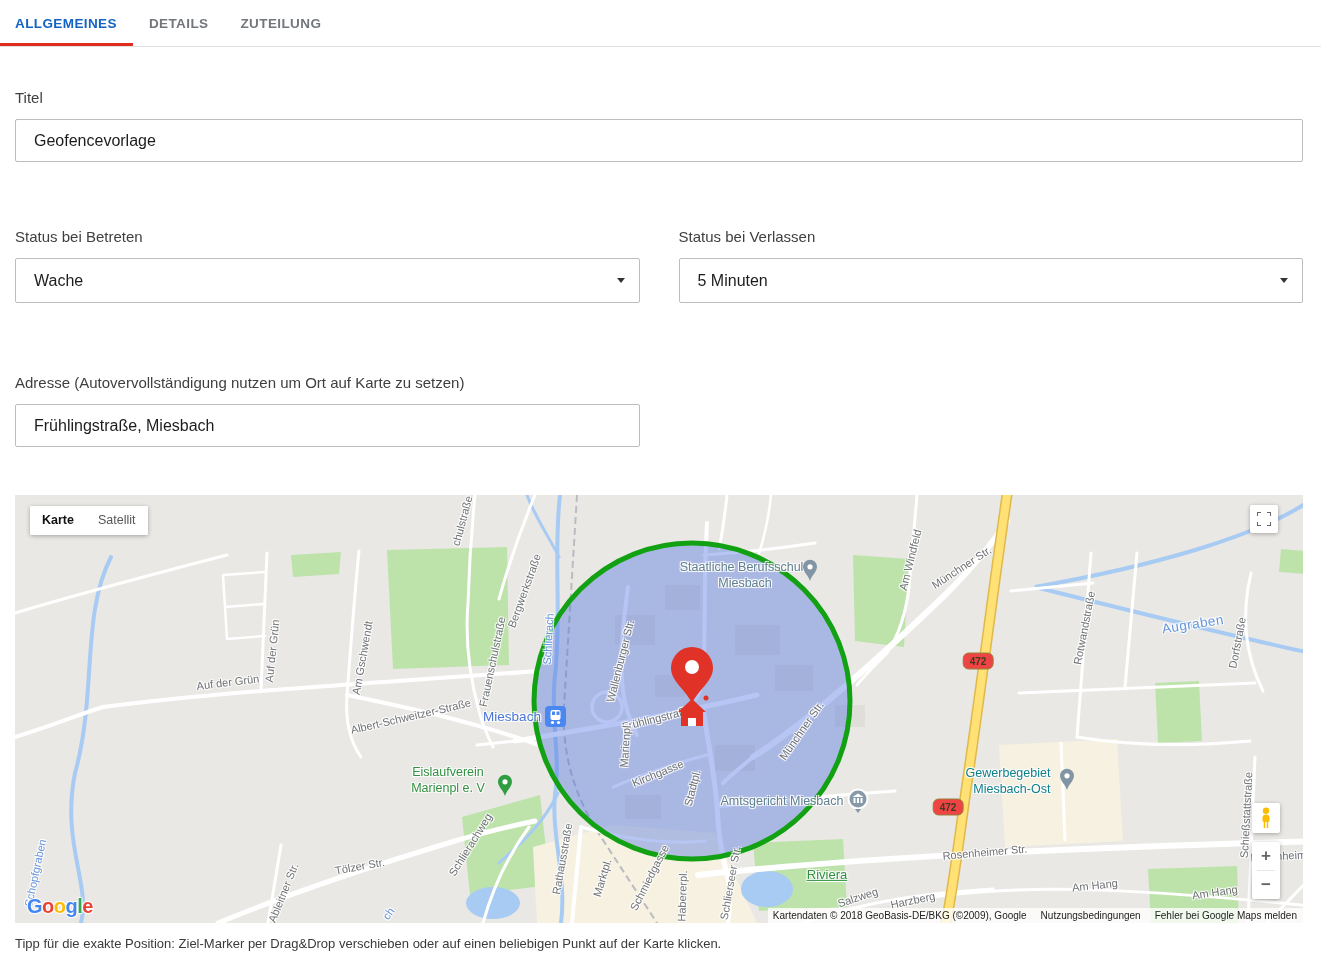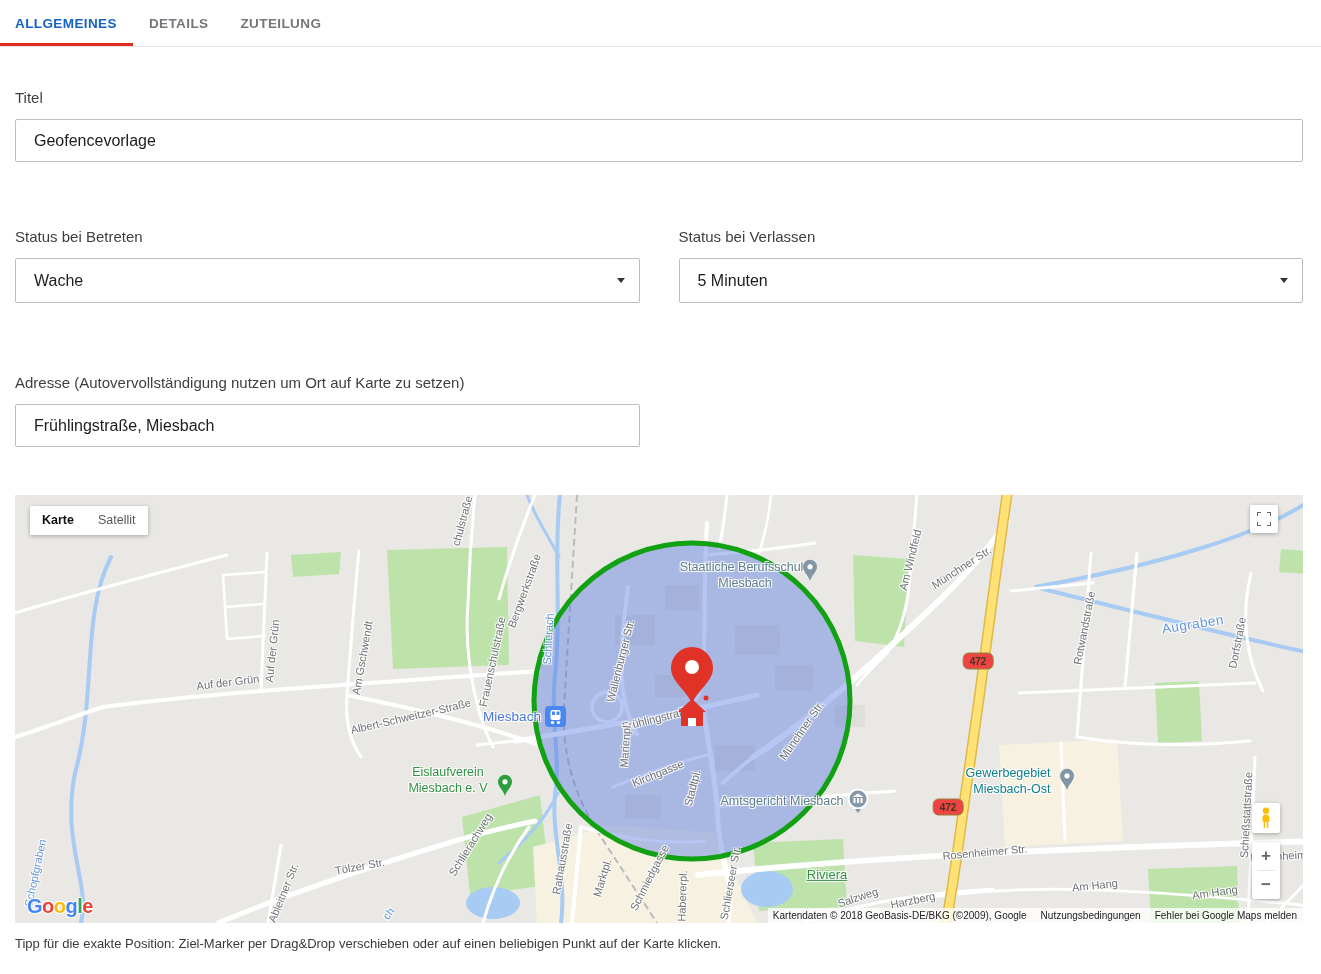--- a/index.html
+++ b/index.html
@@ -231,21 +231,21 @@
       <span class="maplabel water" style="left: 534px; top: 144px; transform: translate(-50%, -50%) rotate(-87deg);">Schlierach</span>
       <span class="maplabel water" style="left: 21px; top: 378px; transform: translate(-50%, -50%) rotate(-78deg);">Schopfgraben</span>
       <span class="maplabel water water-lg" style="left: 1178px; top: 130px; transform: translate(-50%, -50%) rotate(-9deg);">Augraben</span>
       <span class="maplabel water" style="left: 374px; top: 419px; transform: translate(-50%, -50%) rotate(-55deg);">ch</span>
       <span class="maplabel poi" style="left: 730px; top: 81px; transform: translate(-50%, -50%) rotate(0deg);">Staatliche Berufsschule
 Miesbach</span>
       <span class="maplabel poi" style="left: 767px; top: 307px; transform: translate(-50%, -50%) rotate(0deg);">Amtsgericht Miesbach</span>
       <span class="maplabel poi poi-teal" style="left: 993px; top: 287px; transform: translate(-50%, -50%) rotate(0deg); text-align: right;">Gewerbegebiet
 Miesbach-Ost</span>
       <span class="maplabel poi poi-green" style="left: 433px; top: 286px; transform: translate(-50%, -50%) rotate(0deg);">Eislaufverein
-Miesbach e. V</span>
+Marienpl e. V</span>
       <span class="maplabel poi poi-green poi-lg" style="left: 812px; top: 380px; transform: translate(-50%, -50%) rotate(0deg); text-decoration: underline;">Riviera</span>
       <span class="maplabel town" style="left: 497px; top: 222px; transform: translate(-50%, -50%) rotate(0deg);">Miesbach</span>
       <span class="maplabel badge" style="left: 963px; top: 166px; transform: translate(-50%, -50%) rotate(0deg);">472</span>
       <span class="maplabel badge" style="left: 933px; top: 312px; transform: translate(-50%, -50%) rotate(0deg);">472</span>
     </div>
 
   <svg class="markers" width="1288" height="428" viewBox="0 0 1288 428">
 
     <g transform="translate(795,66)">
       <path d="M0,20 C-1.6,14.5 -7,10.8 -7,5.8 A7,7 0 1 1 7,5.8 C7,10.8 1.6,14.5 0,20 Z" fill="#8295a5"></path>

